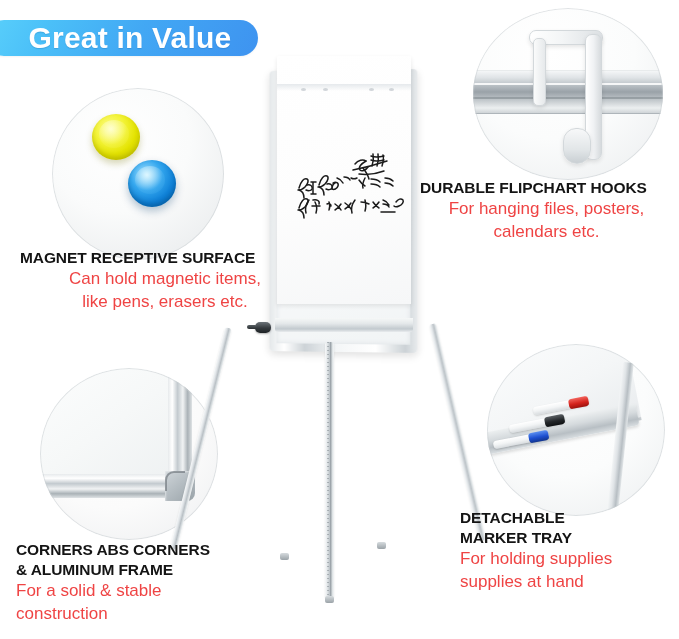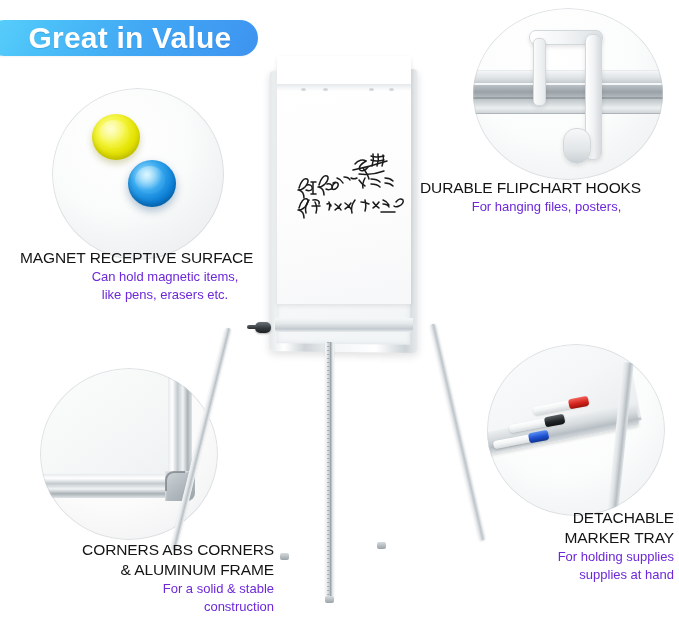--- a/index.html
+++ b/index.html
@@ -145,24 +145,24 @@
   .foot{position:absolute;width:9px;height:7px;border-radius:2px;
     background:linear-gradient(to bottom,#d6dbde,#9ba3a8);}
   .knob{position:absolute;left:40px;top:266px;width:16px;height:11px;border-radius:5px;
     background:linear-gradient(to bottom,#6b7277 0%,#353a3e 55%,#1d2124 100%);
     box-shadow:0 1px 2px rgba(0,0,0,.3);}
   .knob:before{content:"";position:absolute;left:-8px;top:3px;width:10px;height:4px;border-radius:2px;
     background:linear-gradient(to bottom,#585f63,#2a2e31);}
 
   
   .feature{position:absolute;}
-  .feat-title{font-size:15.5px;font-weight:normal;color:#141414;line-height:1.30;letter-spacing:-.1px;}
-  .feat-desc{font-size:13px;font-weight:normal;color:#6d28d9;line-height:1.34;}
+  .feat-title{font-size:15.5px;font-weight:bold;color:#141414;line-height:1.30;letter-spacing:-.1px;}
+  .feat-desc{font-size:17px;font-weight:normal;color:#ef4444;line-height:1.34;}
   .t-left{text-align:left;}
-  .t-center{text-align:right;}
+  .t-center{text-align:left;}
 
   #feat-magnet{left:20px;top:248px;width:276px;}
   #feat-magnet .feat-desc{text-align:center;padding-left:14px;}
   #feat-hooks{left:420px;top:178px;width:259px;}
   #feat-hooks .feat-desc{text-align:center;padding-right:6px;}
   #feat-corners{left:16px;top:540px;width:258px;}
   #feat-tray{left:460px;top:508px;width:214px;}
 </style>
 </head>
 <body>
@@ -279,20 +279,21 @@
 
   <div class="feature" id="feat-magnet">
     <div class="feat-title t-left">MAGNET RECEPTIVE SURFACE</div>
     <div class="feat-desc">Can hold magnetic items,</div>
     <div class="feat-desc">like pens, erasers etc.</div>
   </div>
 
   <div class="feature" id="feat-hooks">
     <div class="feat-title t-left">DURABLE FLIPCHART HOOKS</div>
     <div class="feat-desc">For hanging files, posters,</div>
+    <div class="feat-desc">calendars etc.</div>
   </div>
 
   <div class="feature" id="feat-corners">
     <div class="feat-title t-center">CORNERS ABS CORNERS</div>
     <div class="feat-title t-center">&amp; ALUMINUM FRAME</div>
     <div class="feat-desc t-center">For a solid &amp; stable</div>
     <div class="feat-desc t-center">construction</div>
   </div>
 
   <div class="feature" id="feat-tray">

